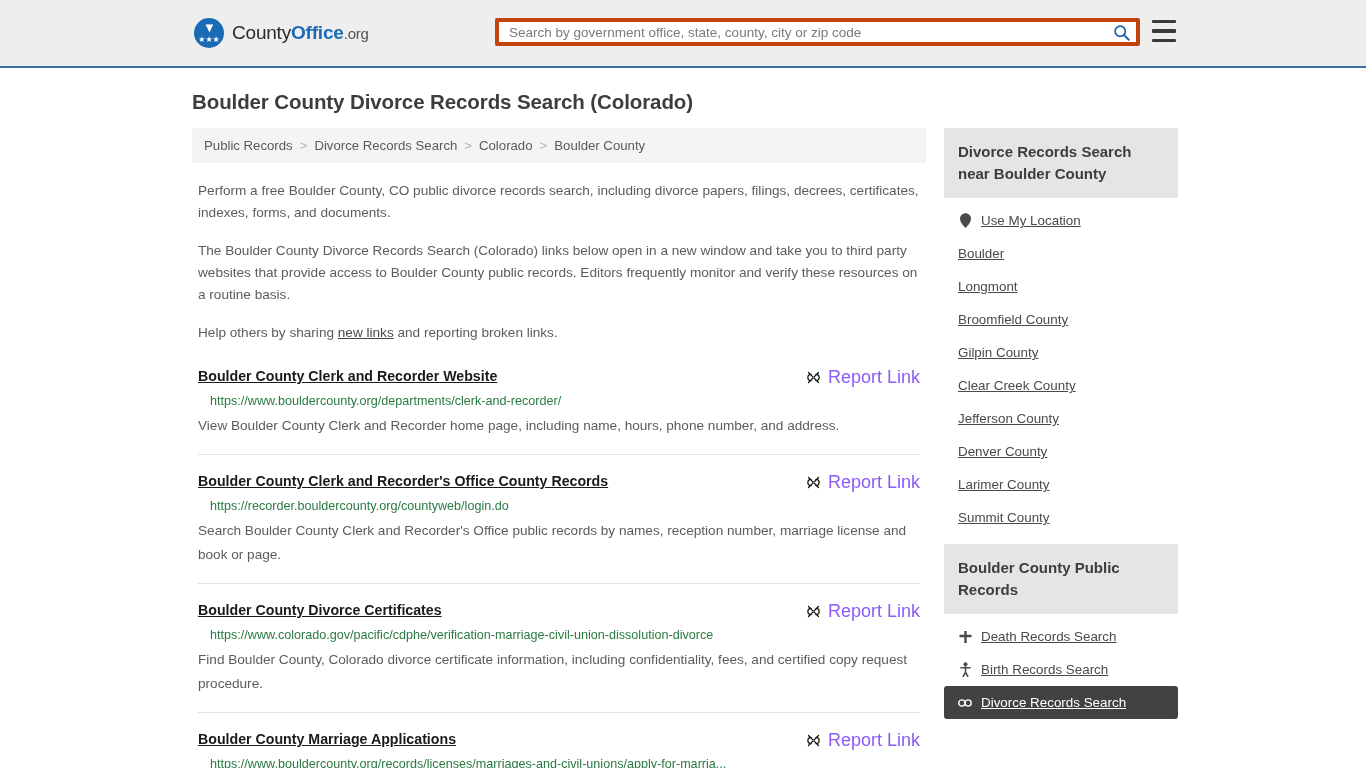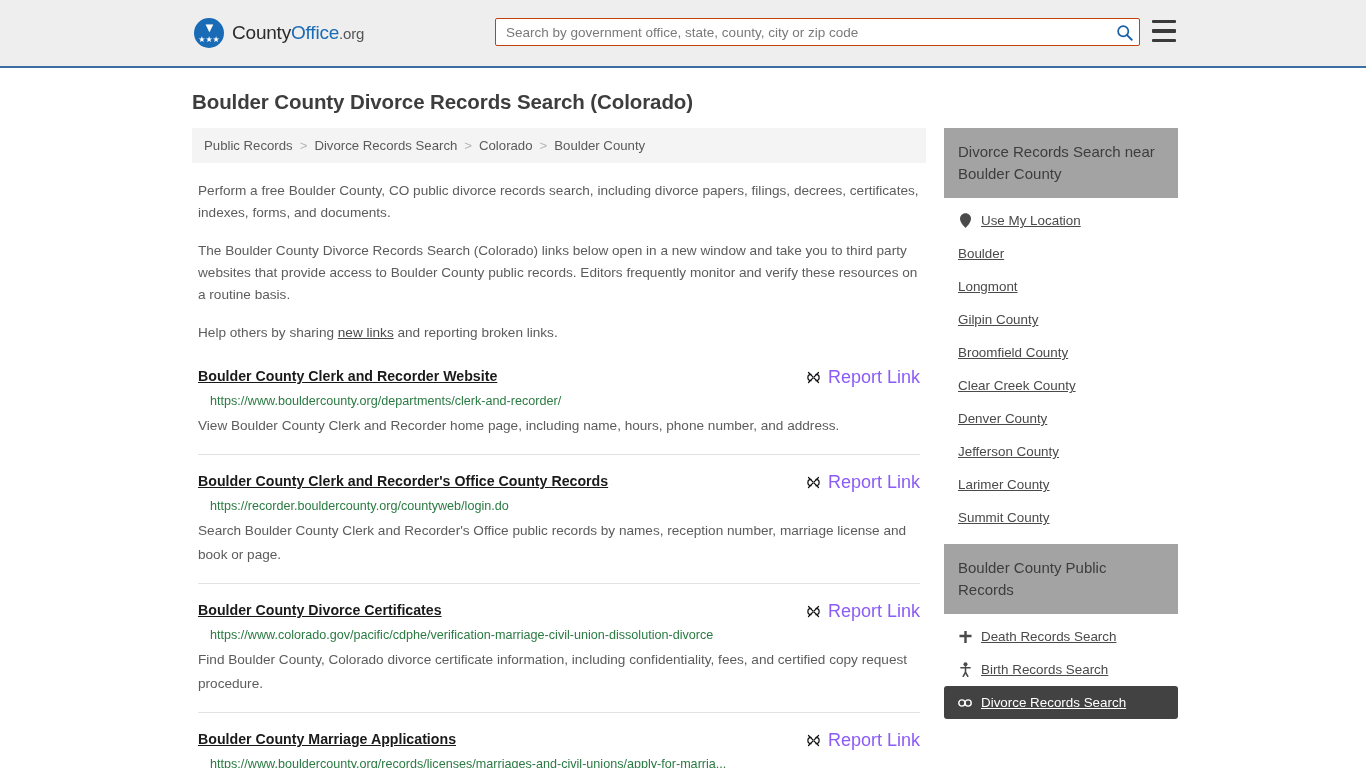--- a/index.html
+++ b/index.html
@@ -54,33 +54,33 @@
     line-height: 8px;
     letter-spacing: 0px;
   }
   .brand-text {
     font-size: 19px;
     color: #333333;
     letter-spacing: -0.2px;
     white-space: nowrap;
   }
   .brand-text .b1 { color: #2b2b2b; }
-  .brand-text .b2 { color: #1a6bb5; font-weight: normal; text-align: center; }
+  .brand-text .b2 { color: #1a6bb5; font-weight: bold; text-align: center; }
   .brand-text .b3 { color: #555555; font-size: 15px; }
 
   .search-wrap {
     position: absolute;
     left: 495px;
     top: 18px;
     width: 645px;
     height: 28px;
     display: flex;
     align-items: center;
     background: #ffffff;
-    border: 1px solid #c2410c;
+    border: 4px solid #c2410c;
     border-radius: 2px;
   }
   .search-input {
     flex: 1;
     border: none;
     outline: none;
     background: transparent;
     font-family: "Liberation Sans", sans-serif;
     font-size: 13.5px;
     color: #444444;
@@ -214,24 +214,24 @@
   .result-desc {
     margin-top: 4px;
     font-size: 13.6px;
     color: #5c5c5c;
     line-height: 24px;
   }
 
   
   .side-box { margin-bottom: 4px; }
   .side-head {
-    background: #a3a3a3;
+    background: #e5e5e5;
     padding: 13px 14px;
     font-size: 15px;
-    font-weight: normal;
+    font-weight: bold;
     color: #3d3d3d;
     line-height: 22px;
   }
   .side-list { padding: 6px 0 0 0; }
   .side-item {
     display: flex;
     align-items: center;
     gap: 9px;
     padding: 9px 14px;
     font-size: 13.4px;
@@ -393,33 +393,33 @@
               </span>
               <span class="lbl">Use My Location</span>
             </div>
             <div class="side-item no-icon">
               <span class="lbl">Boulder</span>
             </div>
             <div class="side-item no-icon">
               <span class="lbl">Longmont</span>
             </div>
             <div class="side-item no-icon">
+              <span class="lbl">Broomfield County</span>
+            </div>
+            <div class="side-item no-icon">
               <span class="lbl">Gilpin County</span>
             </div>
             <div class="side-item no-icon">
-              <span class="lbl">Broomfield County</span>
-            </div>
-            <div class="side-item no-icon">
               <span class="lbl">Clear Creek County</span>
             </div>
             <div class="side-item no-icon">
+              <span class="lbl">Jefferson County</span>
+            </div>
+            <div class="side-item no-icon">
               <span class="lbl">Denver County</span>
-            </div>
-            <div class="side-item no-icon">
-              <span class="lbl">Jefferson County</span>
             </div>
             <div class="side-item no-icon">
               <span class="lbl">Larimer County</span>
             </div>
             <div class="side-item no-icon">
               <span class="lbl">Summit County</span>
             </div>
           </div>
       </div>
 

